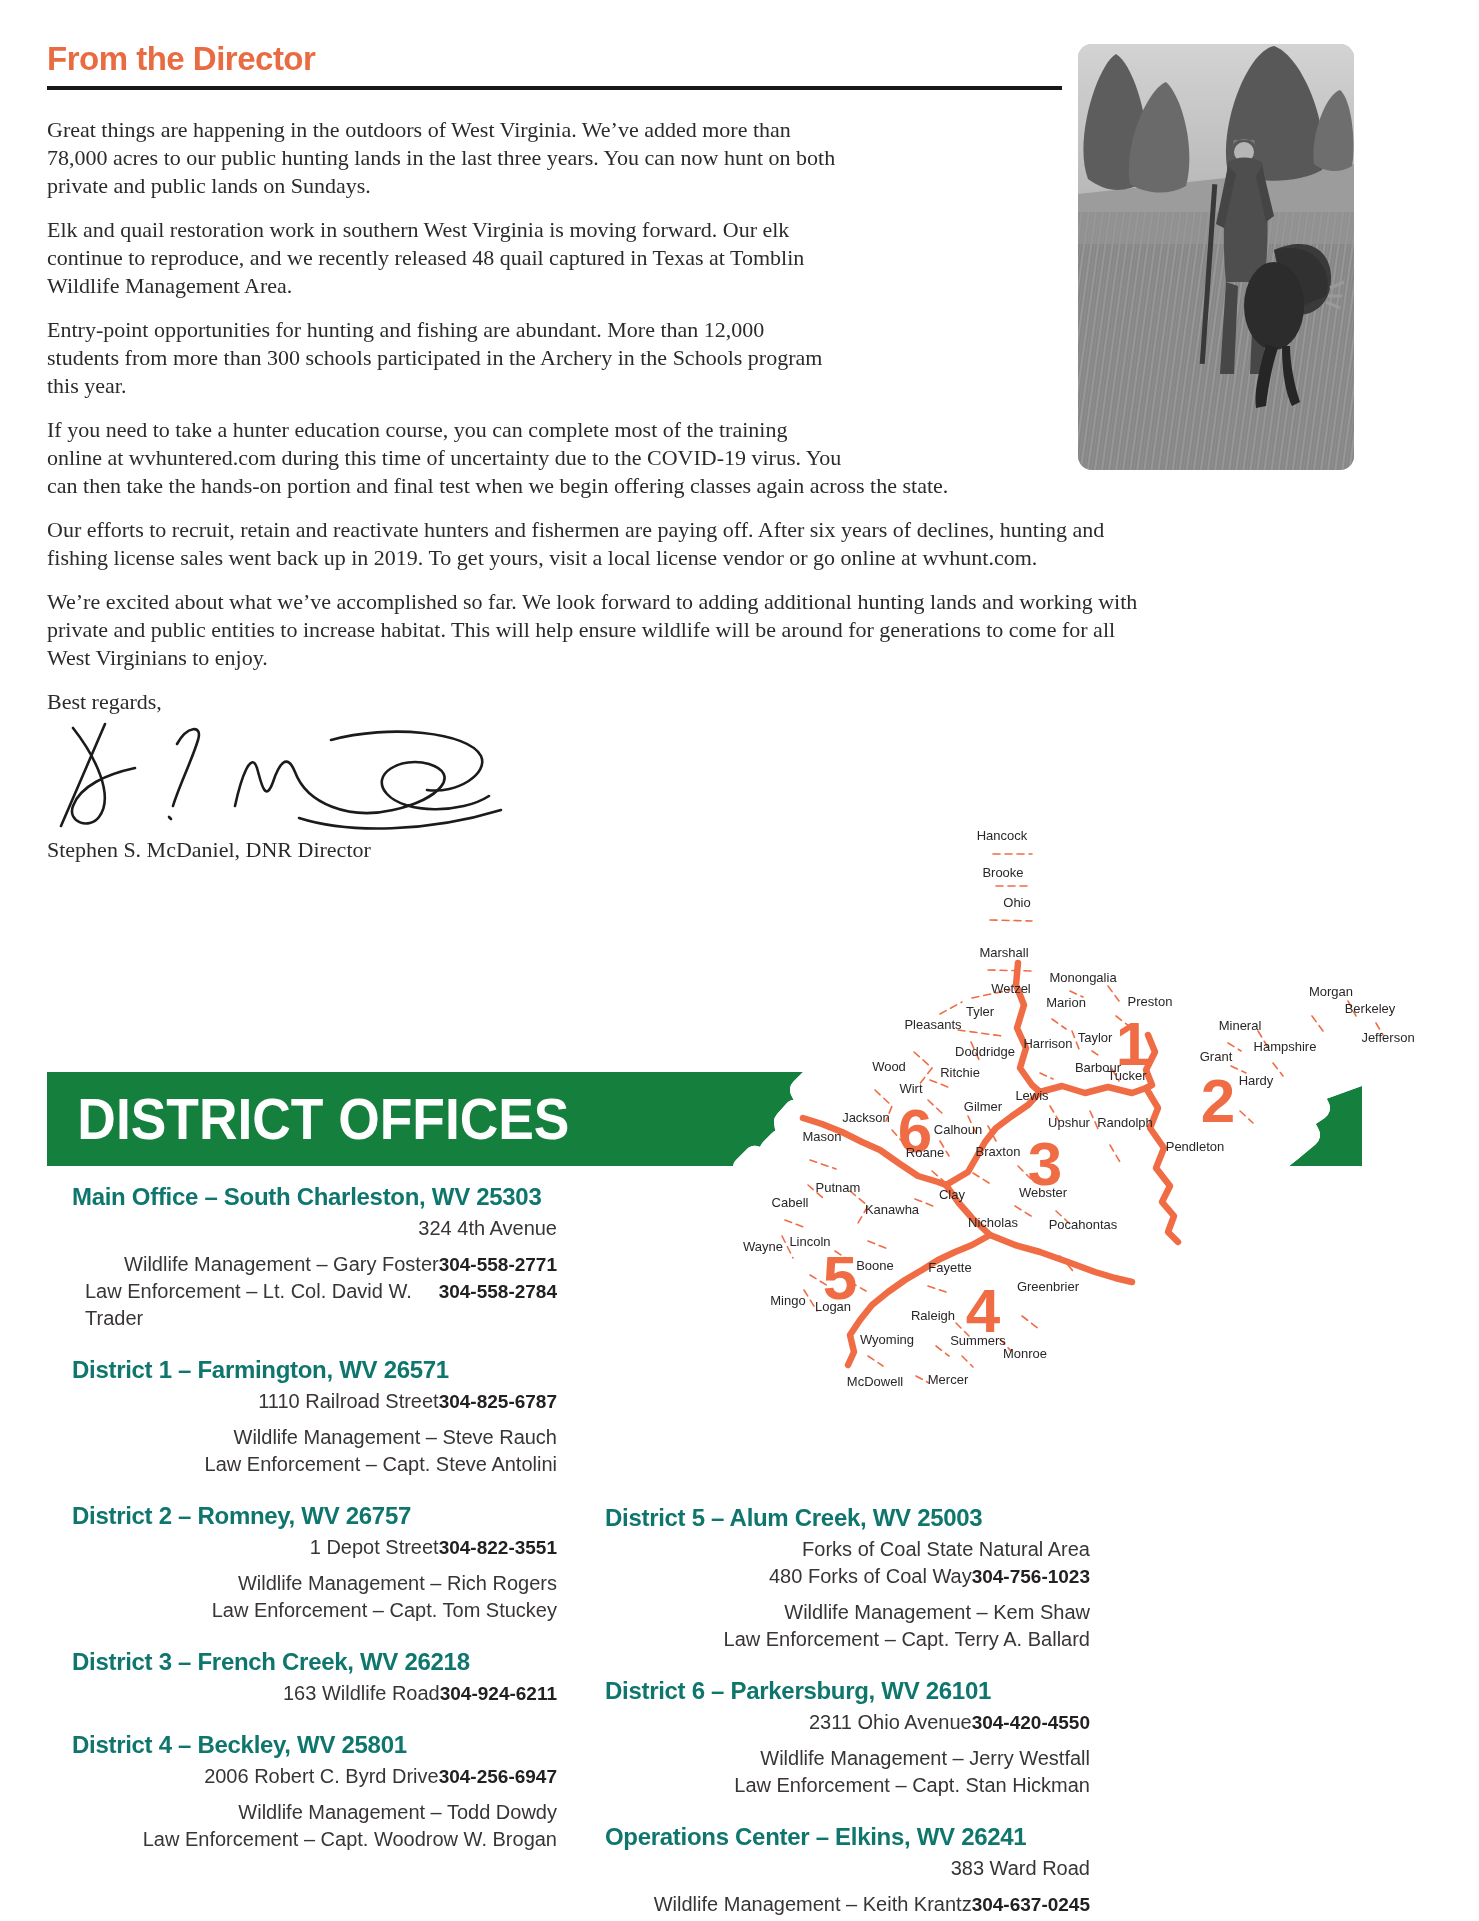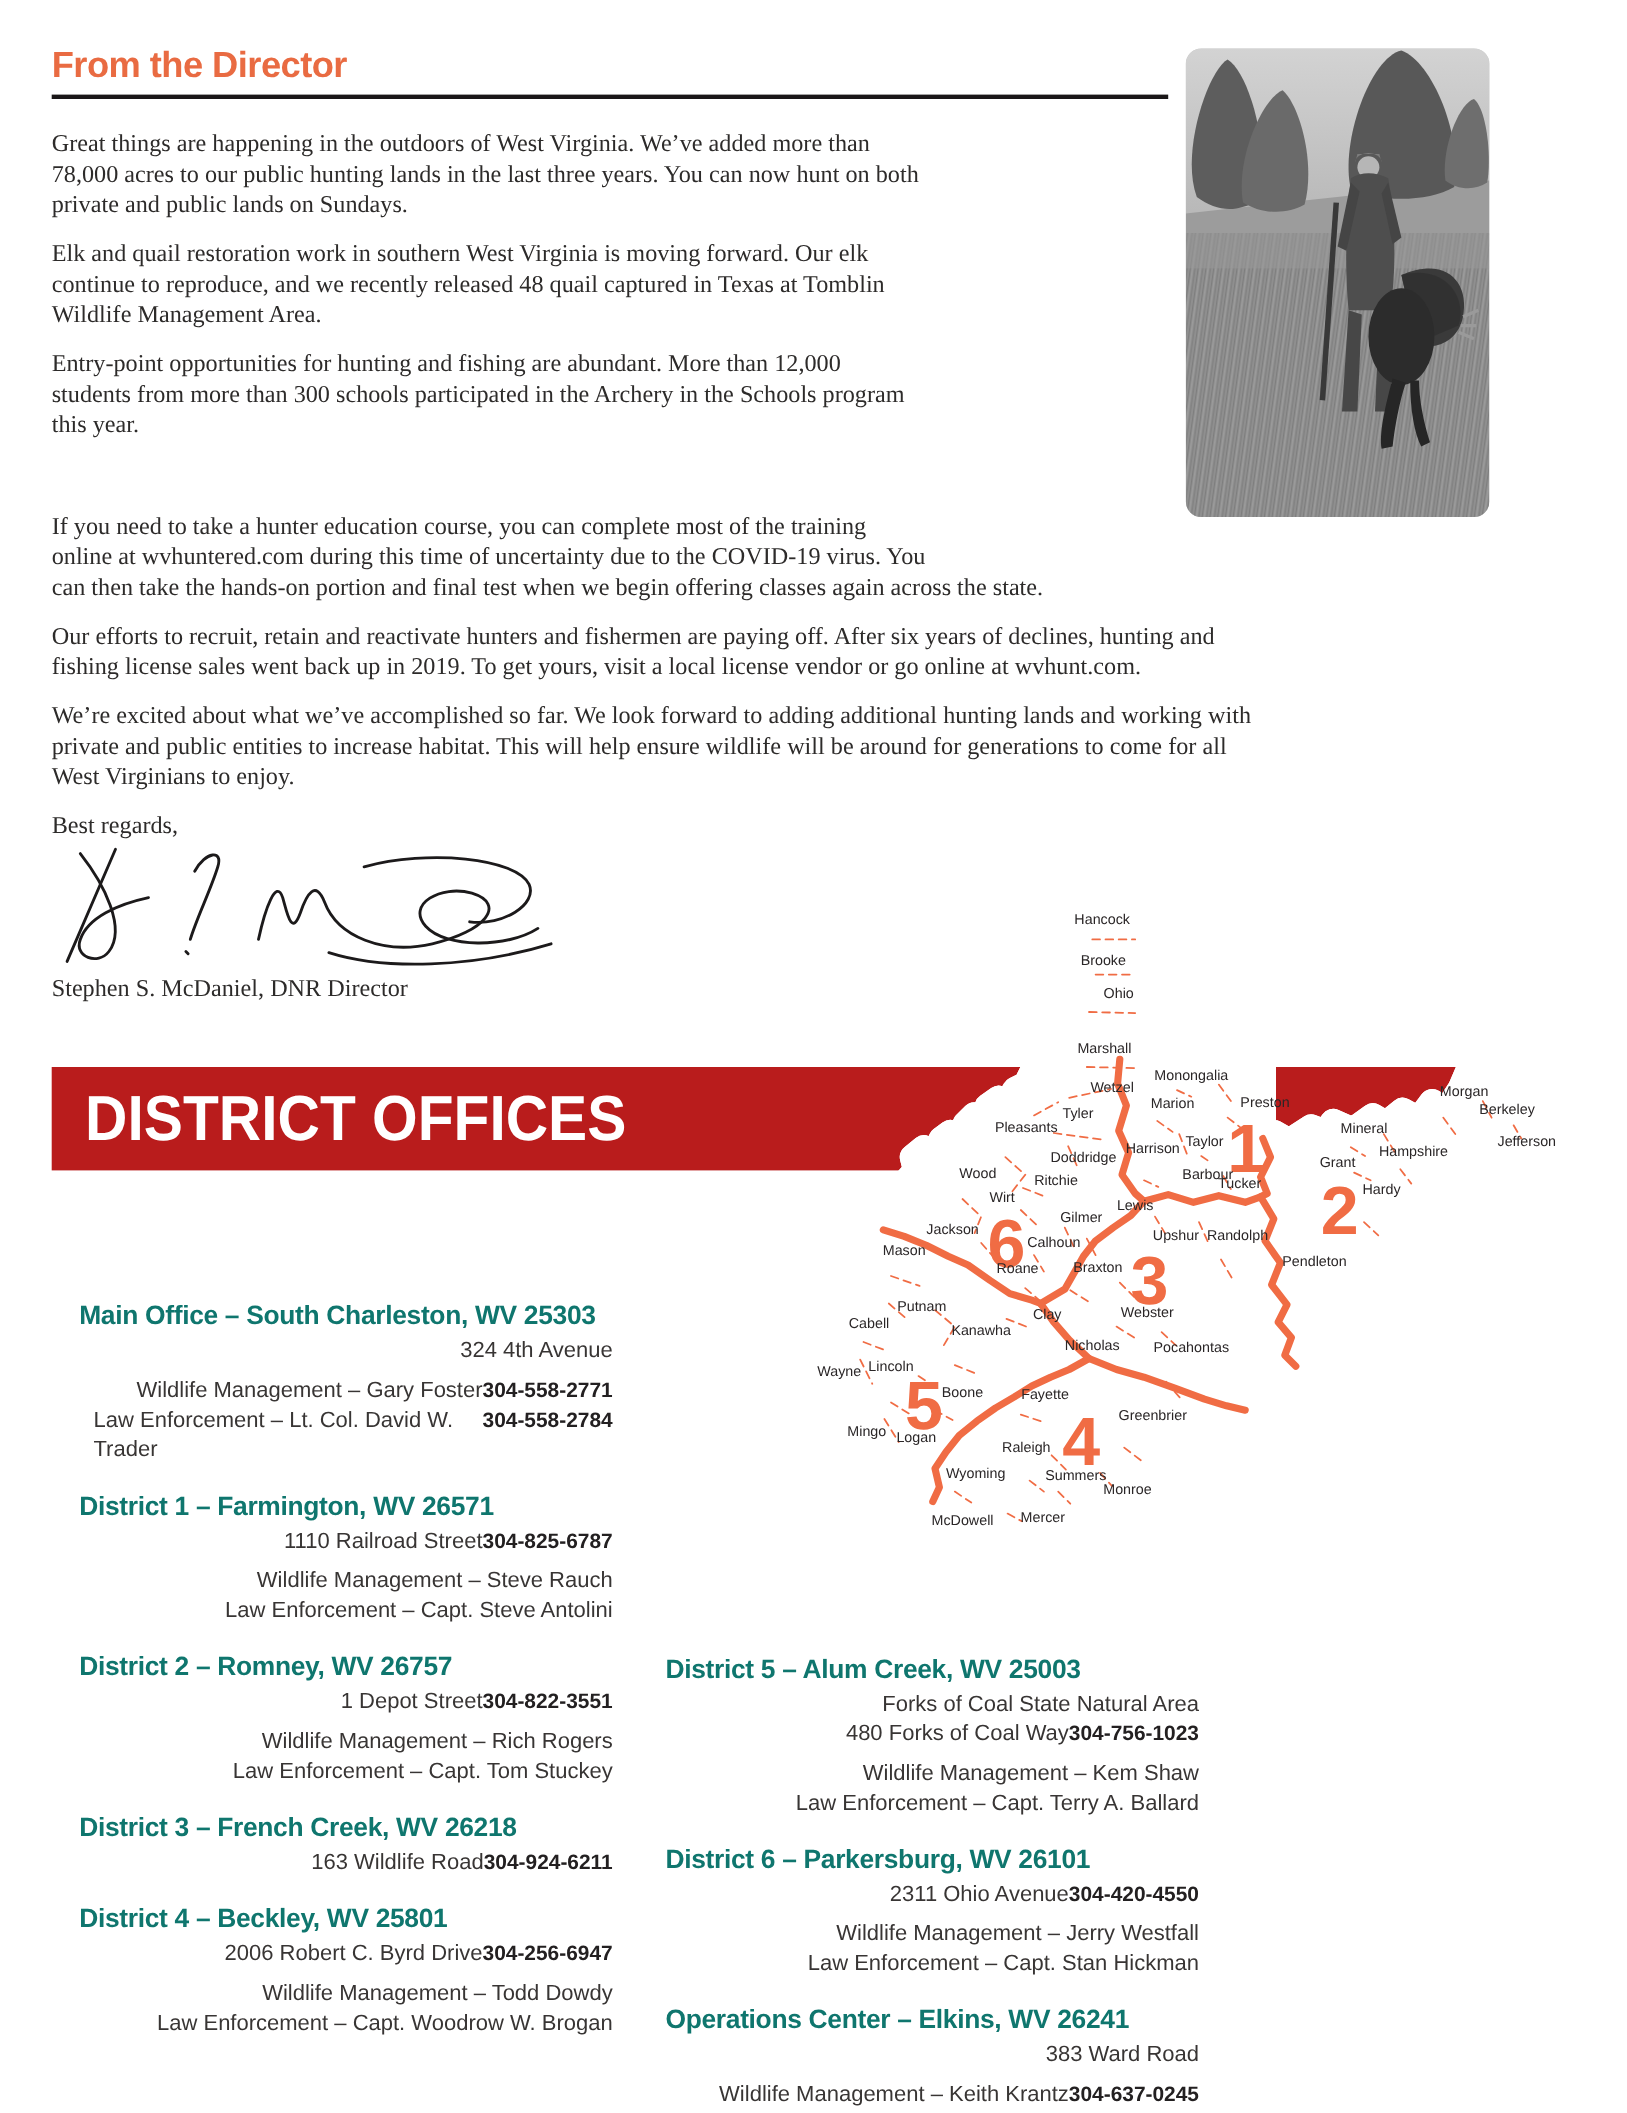--- a/index.html
+++ b/index.html
@@ -4,32 +4,32 @@
 <style>
   html,body{margin:0;padding:0;background:#ffffff;}
   #page{position:relative;width:1479px;height:1921px;background:#fff;overflow:hidden;
         font-family:"Liberation Sans",sans-serif;}
 
   
   #letter{position:absolute;left:47px;top:40px;width:1390px;}
   #letter h1{margin:0 0 8px 0;font:900 33px/38px "Liberation Sans",sans-serif;color:#e96b42;letter-spacing:-.5px;}
   #title-rule{width:1015px;height:4px;background:#1a1718;margin:0 0 26px 0;}
   .para{margin:0 0 16px 0;}
-  .para.extra-gap{margin-top:64px;}
+  .para.extra-gap{margin-top:16px;}
   .pline{font:400 22px/28px "Liberation Serif",serif;color:#2d2b2a;white-space:pre;}
   #closing{font:400 22px/28px "Liberation Serif",serif;color:#2d2b2a;margin-top:16px;}
   #signature{margin:6px 0 0 2px;display:block;}
   #sig-caption{font:400 22px/28px "Liberation Serif",serif;color:#2d2b2a;margin-top:4px;}
 
   
   #photo{position:absolute;left:1078px;top:44px;width:276px;height:426px;border-radius:14px;
          overflow:hidden;background:#c2c2c2;}
 
   
-  #banner{position:absolute;left:47px;top:970px;width:1315px;height:94px;background:#b91c1c;}
+  #banner{position:absolute;left:47px;top:1072px;width:1315px;height:94px;background:#15803d;}
   #banner h2{margin:0;padding-left:33px;color:#ffffff;font:900 58px/94px "Liberation Sans",sans-serif;
              letter-spacing:0;transform:scaleX(.92);transform-origin:left center;white-space:nowrap;}
 
   
   #map-wrap{position:absolute;left:700px;top:790px;width:780px;height:650px;}
   .county-label{font:400 13px "Liberation Sans",sans-serif;fill:#2a2627;text-anchor:middle;}
   .district-number{font:800 62px "Liberation Sans",sans-serif;fill:#f06c44;text-anchor:middle;}
 
   
   .office-col{position:absolute;width:485px;}

